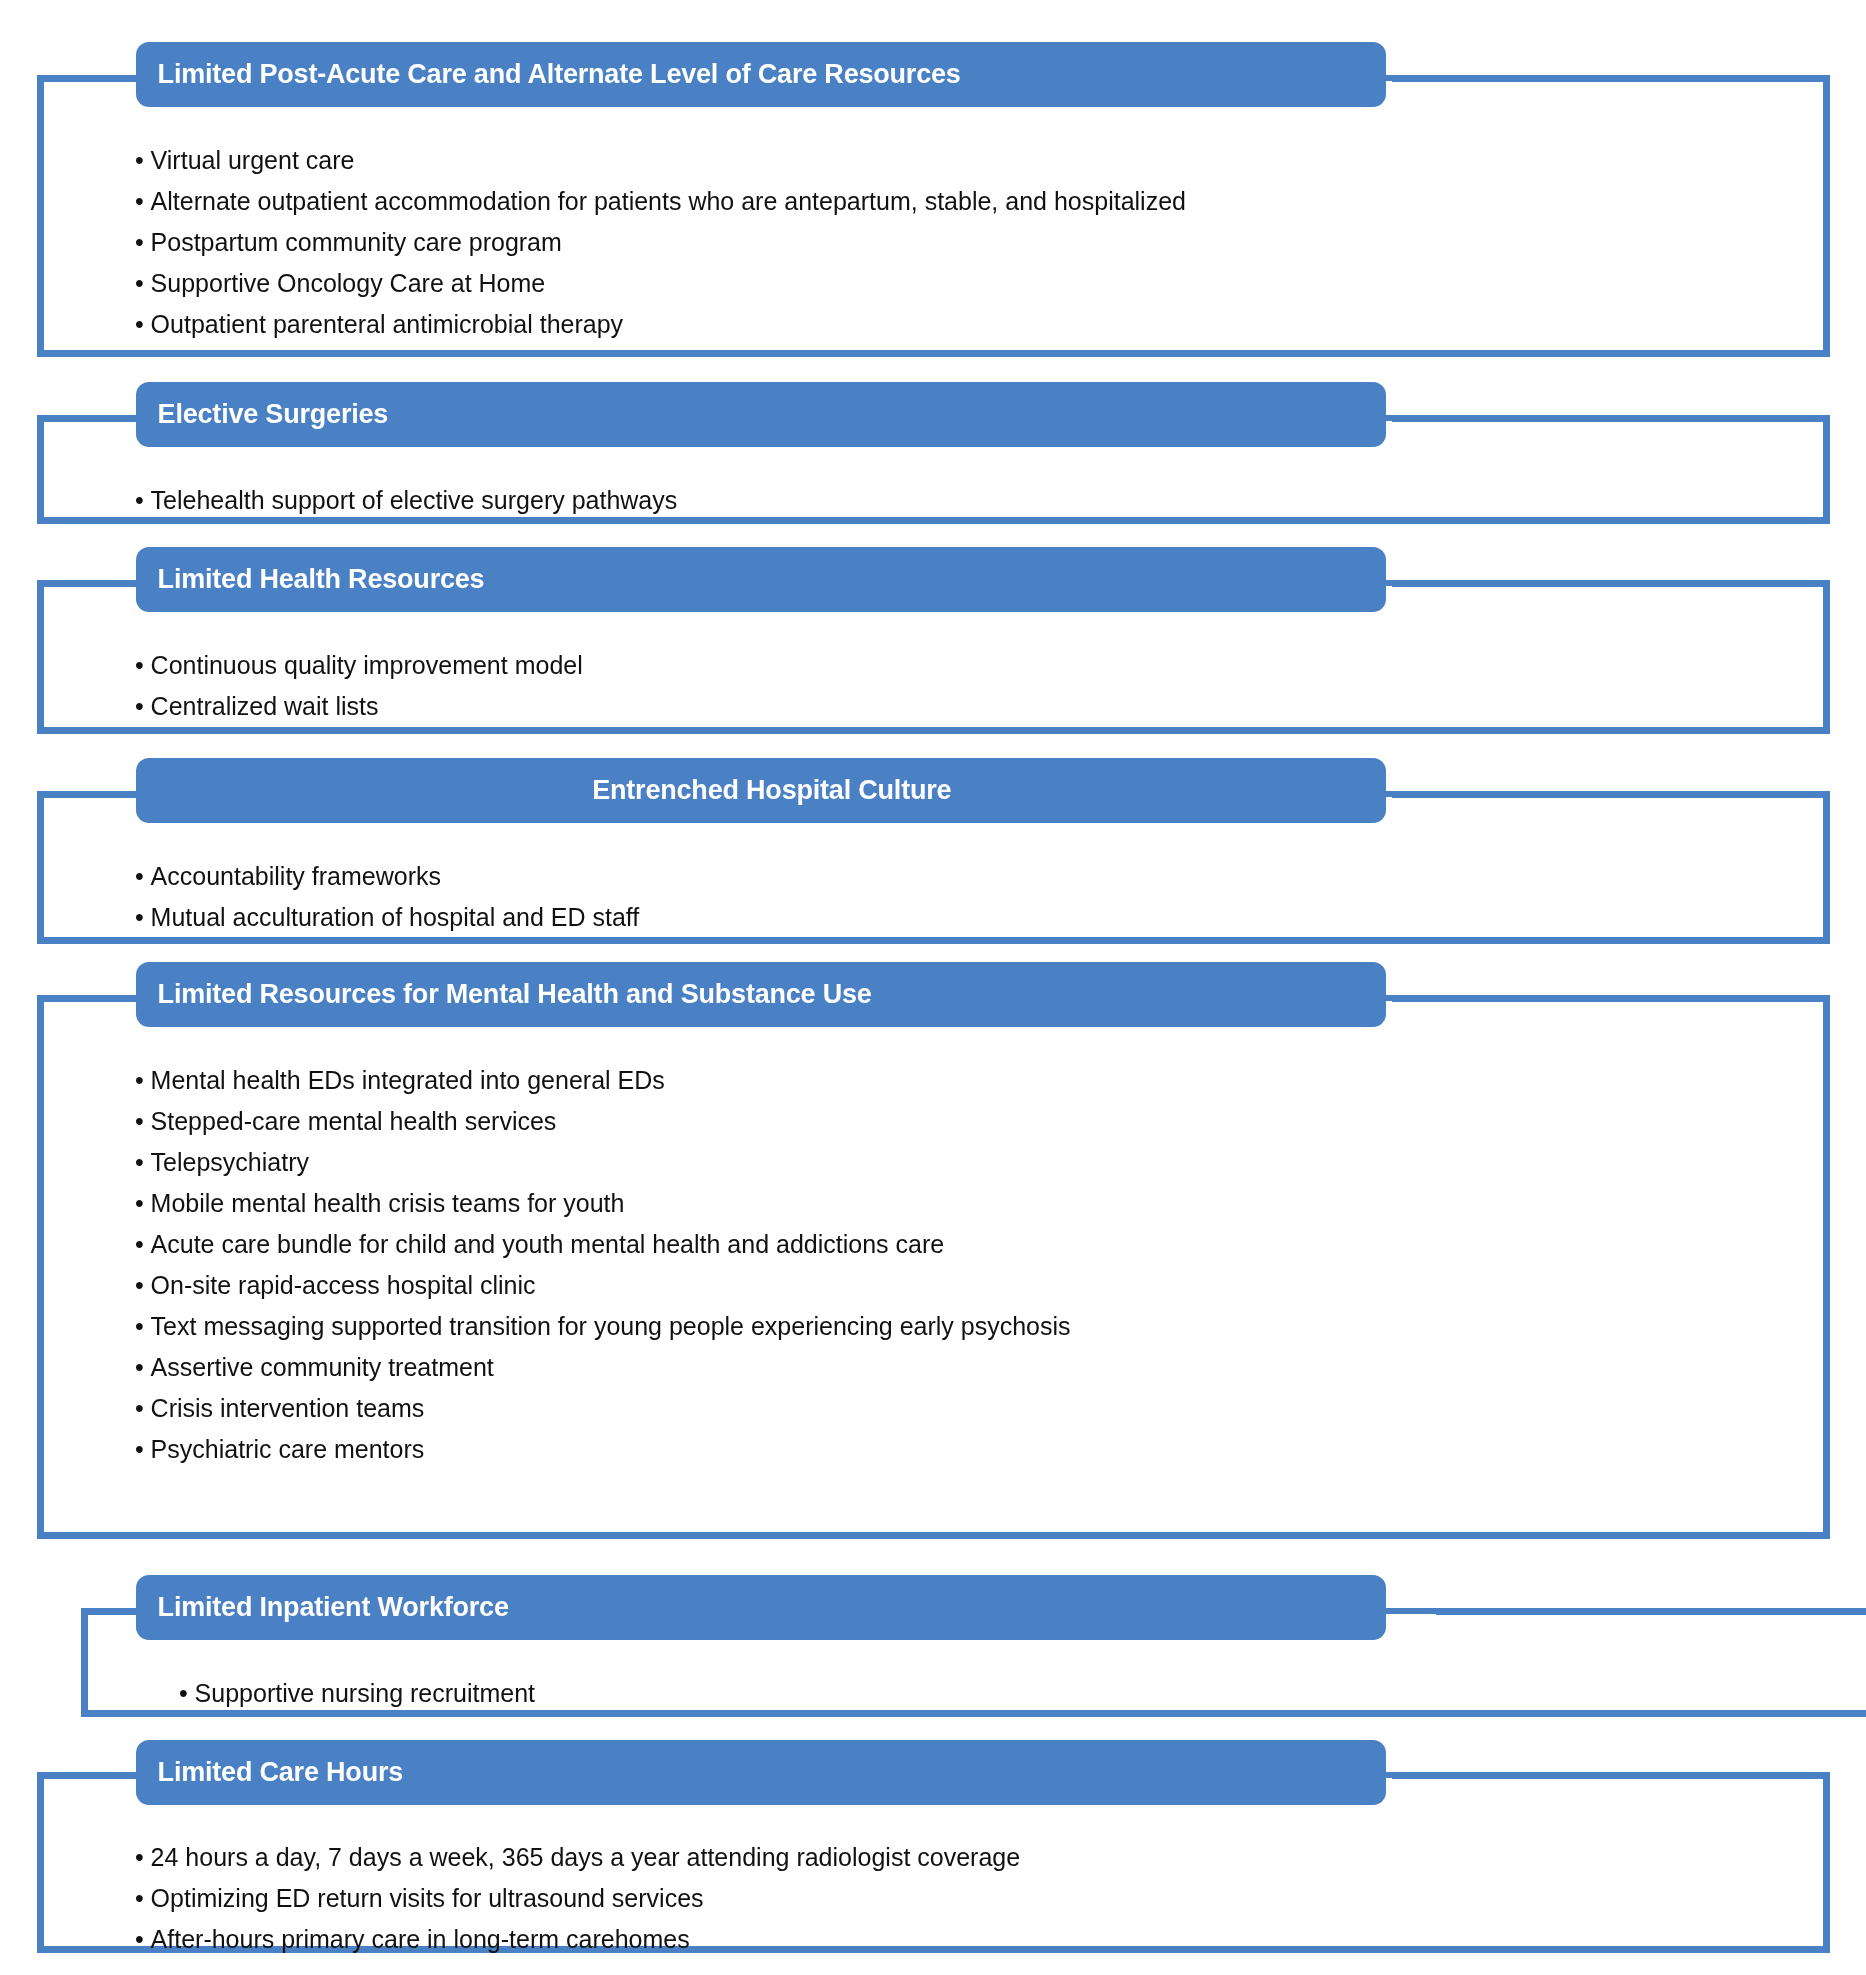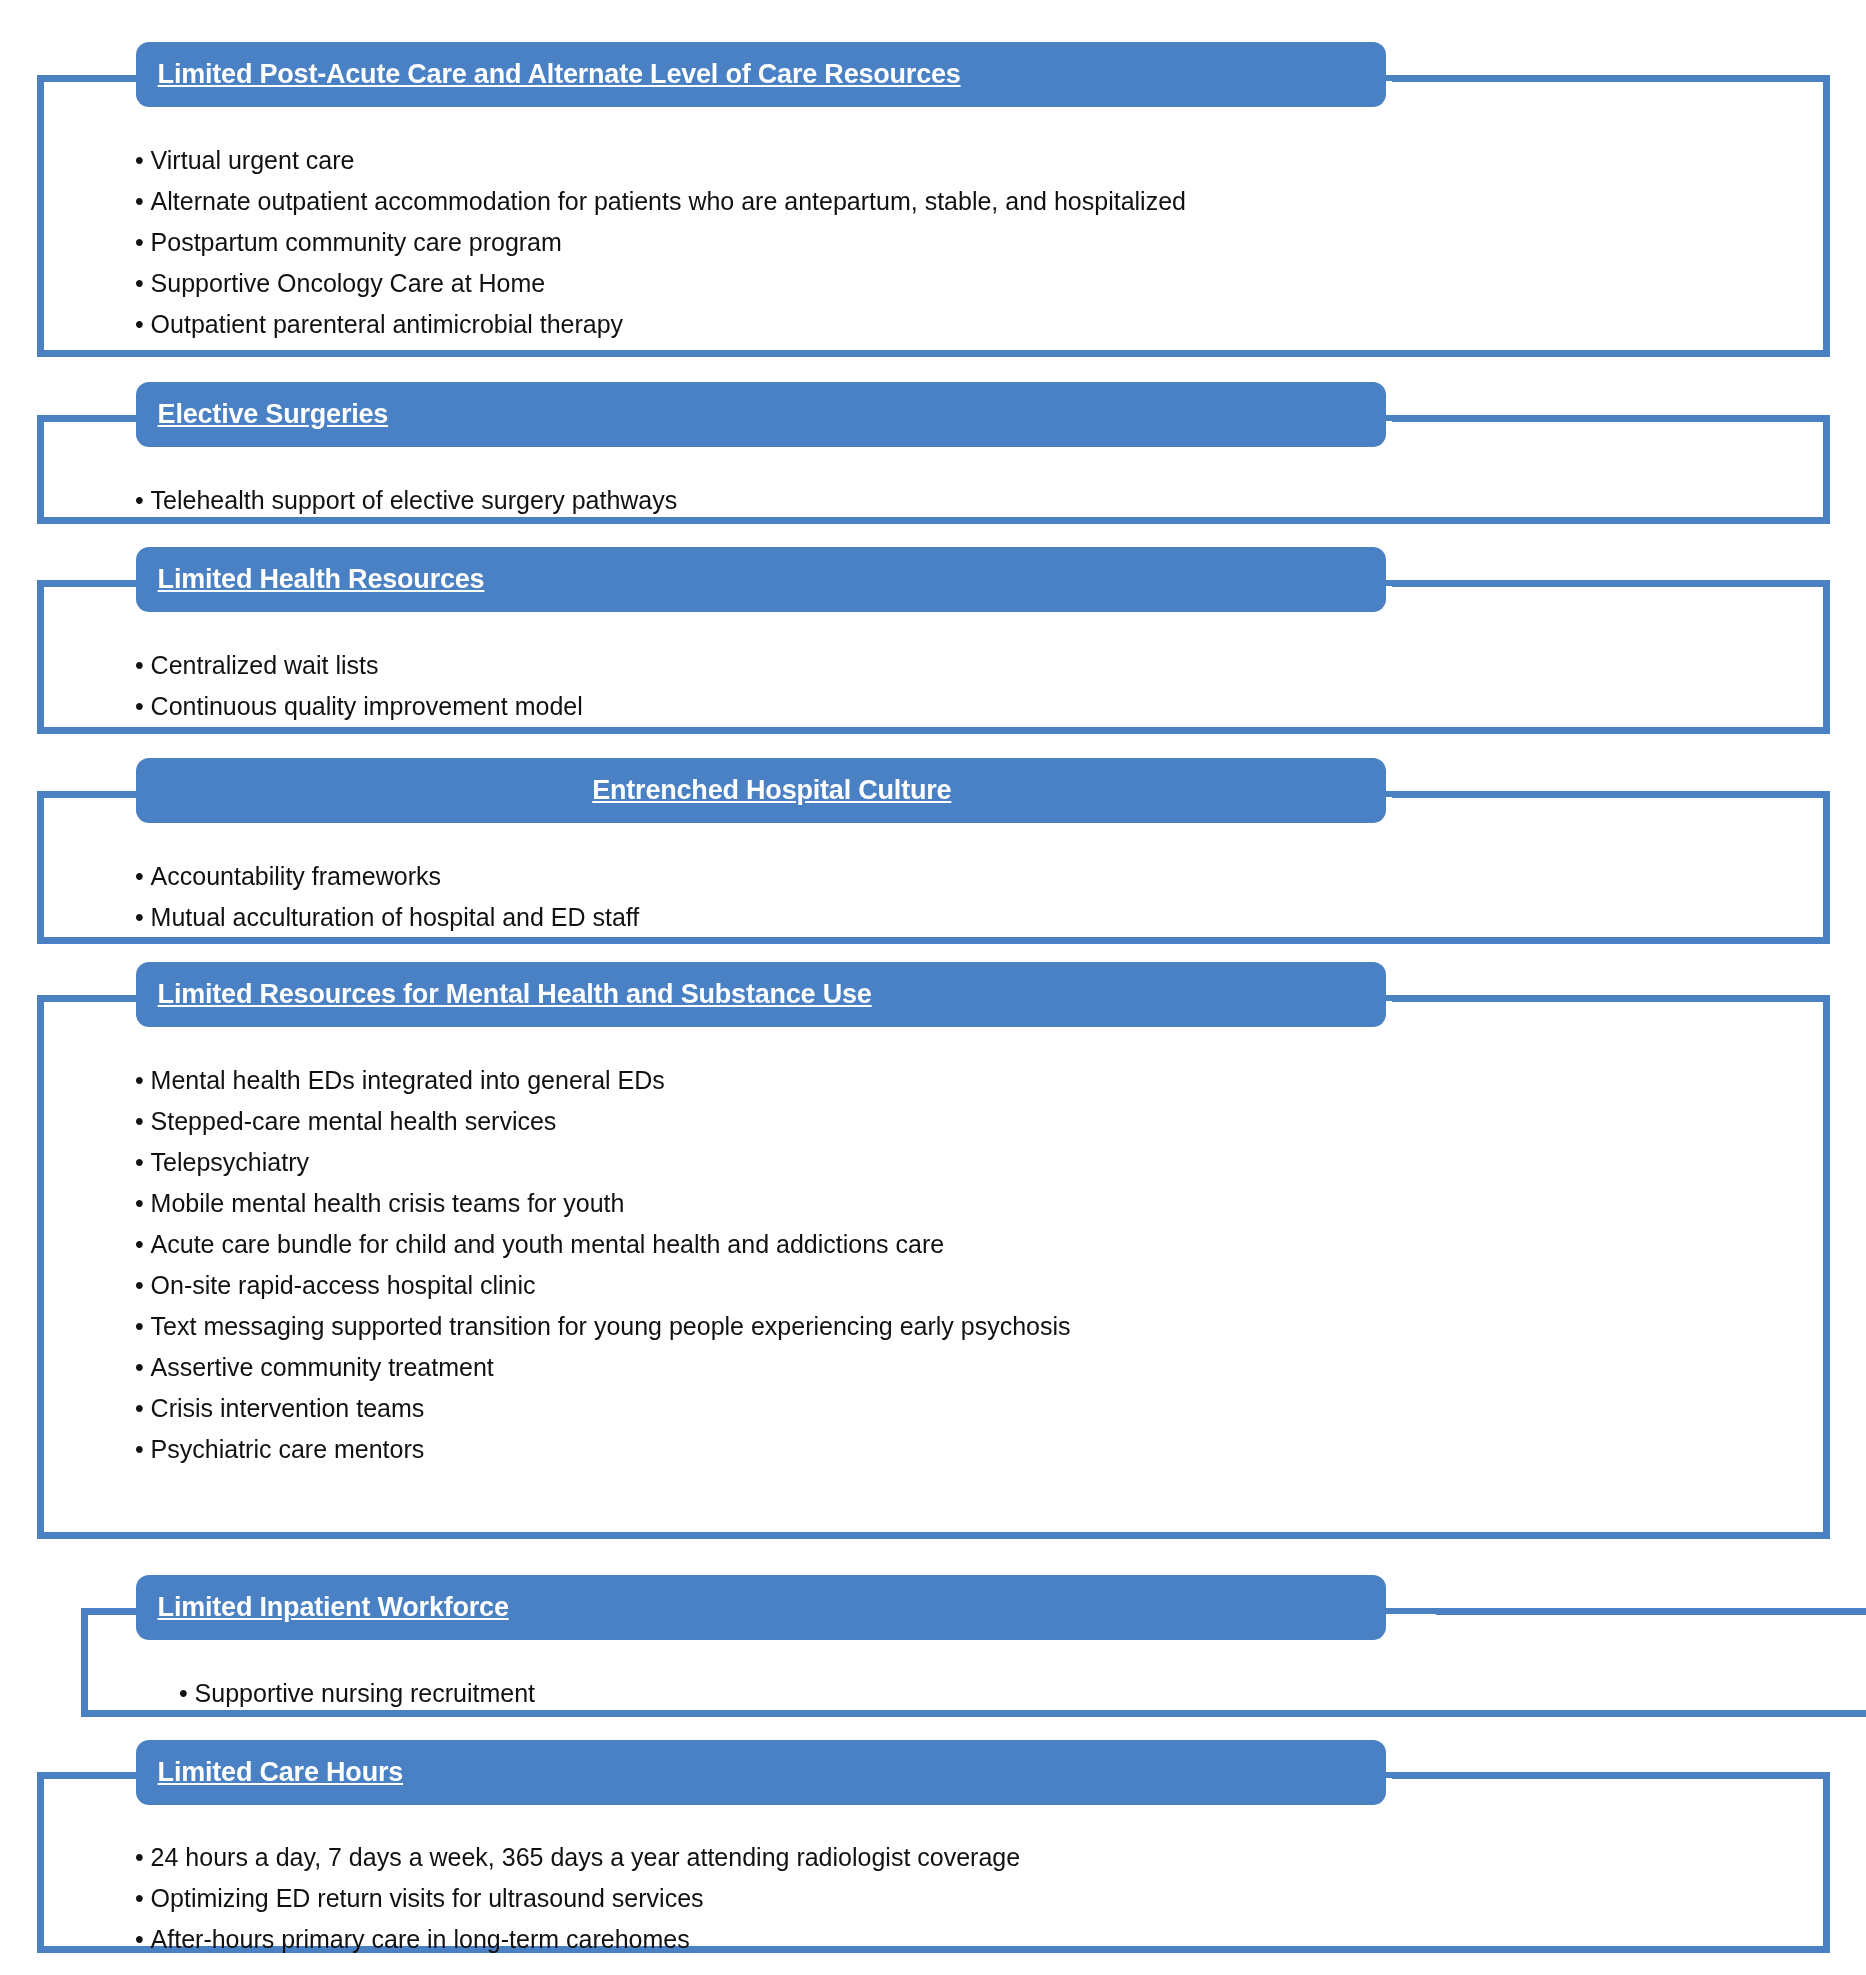--- a/index.html
+++ b/index.html
@@ -67,21 +67,20 @@
     z-index: 3;
   }
 
   .card-title-text {
     color: #ffffff;
     font-size: 27px;
     font-weight: bold;
     line-height: 1.1;
     letter-spacing: -0.2px;
     white-space: nowrap;
-    text-decoration: underline;
   }
 
   .card-body {
     position: absolute;
     left: 98px;              
     top: 65px;
     right: 28px;
     z-index: 2;
   }
 
@@ -127,22 +126,22 @@
       </div>
     </div>
     <div class="card-title" style="position: absolute; left: 136px; top: 382px;">
       <div class="card-title-text">Elective Surgeries</div>
     </div>
     <div class="card" style="top: 580px; height: 154px;">
       <div class="card-frame">
         <div class="frame-notch"></div>
       </div>
       <div class="card-body">
+        <div class="bullet-row"><span class="bullet-mark">•</span><span>Continuous quality improvement model</span></div>
         <div class="bullet-row"><span class="bullet-mark">•</span><span>Centralized wait lists</span></div>
-        <div class="bullet-row"><span class="bullet-mark">•</span><span>Continuous quality improvement model</span></div>
       </div>
     </div>
     <div class="card-title" style="position: absolute; left: 136px; top: 547px;">
       <div class="card-title-text">Limited Health Resources</div>
     </div>
     <div class="card" style="top: 791px; height: 153px;">
       <div class="card-frame">
         <div class="frame-notch"></div>
       </div>
       <div class="card-body">

